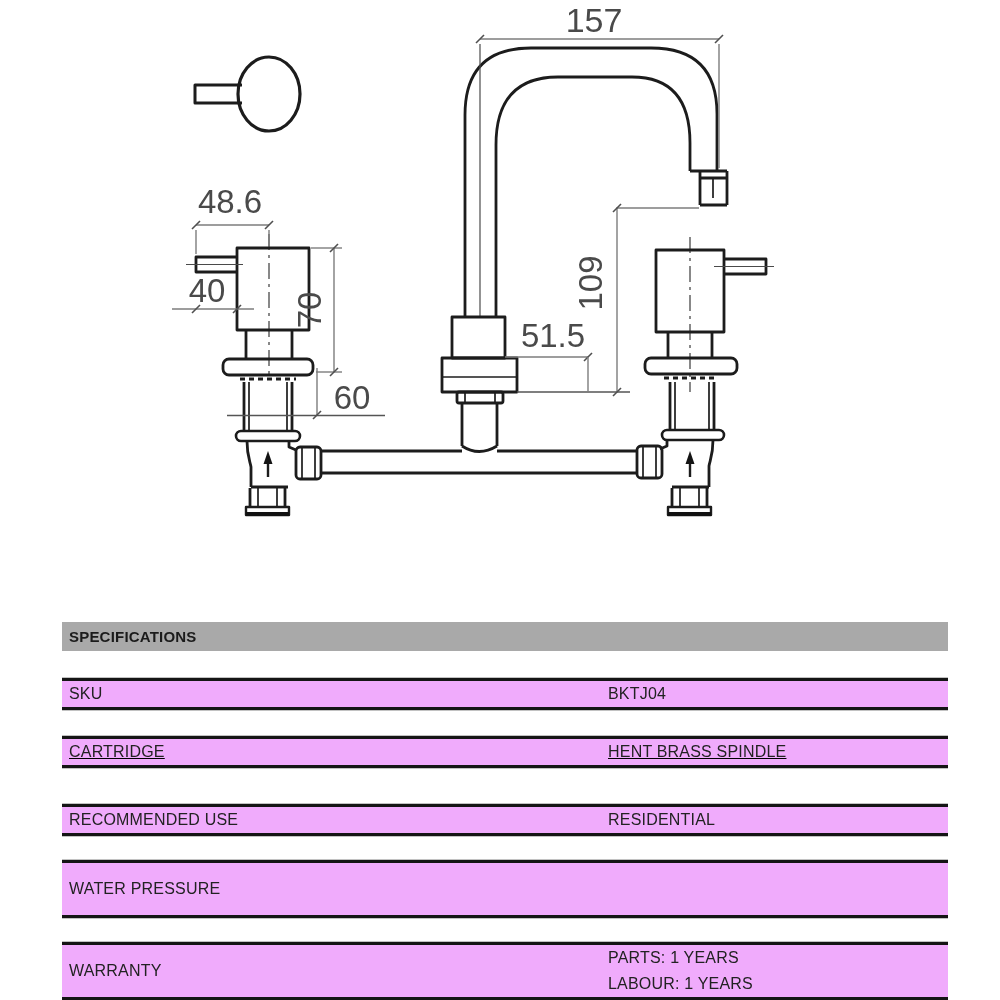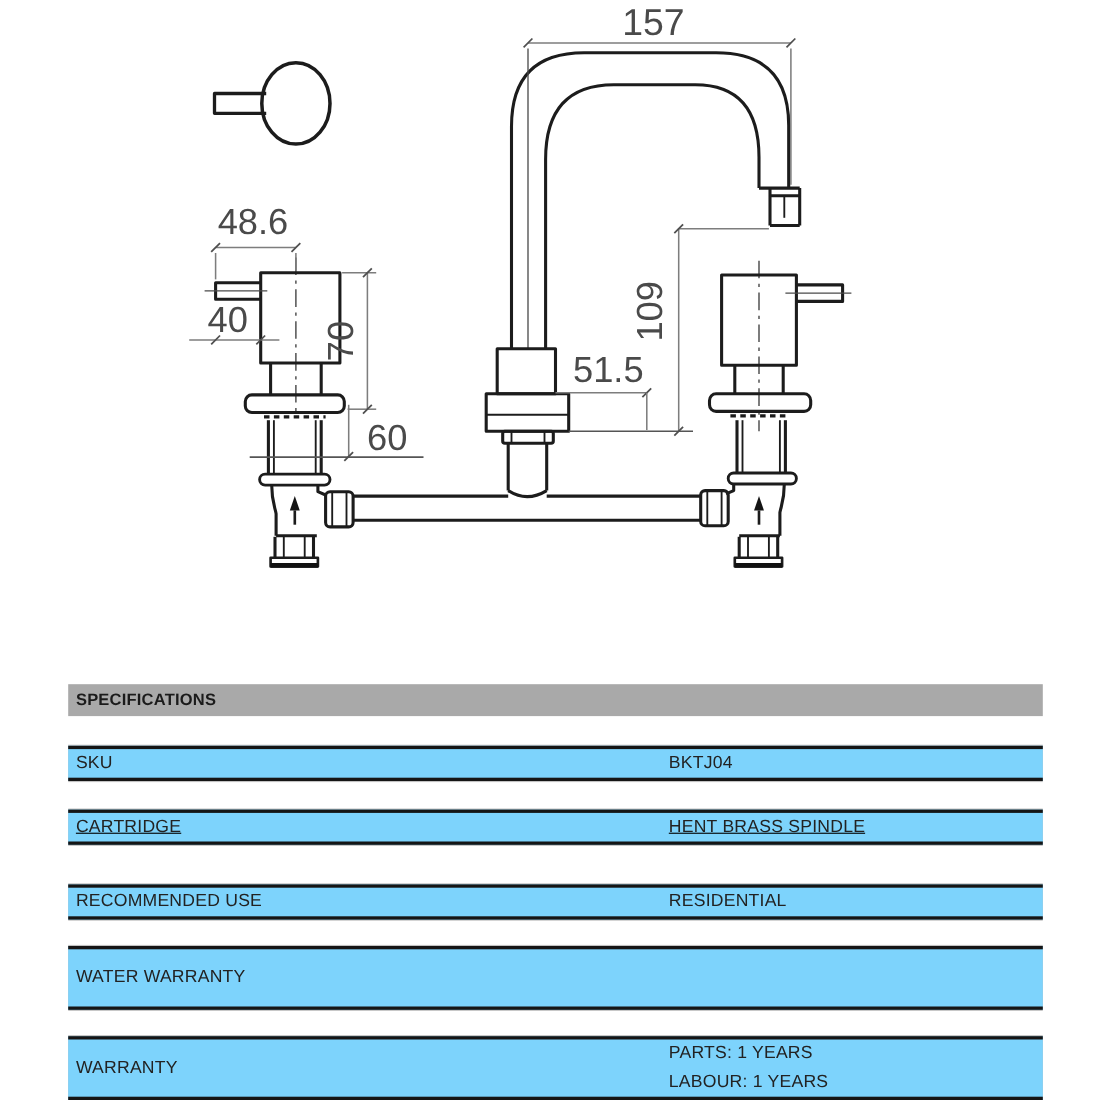--- a/index.html
+++ b/index.html
@@ -16,21 +16,21 @@
   .dim{stroke:#7d7d7d;stroke-width:1.4;fill:none;}
   .dimdark{stroke:#555;stroke-width:1.5;fill:none;}
   .tick{stroke:#4f4f4f;stroke-width:1.6;fill:none;}
   .dimtext{fill:#4a4a4a;font-size:33px;font-family:"Liberation Sans",sans-serif;}
   .arrowfill{fill:#141414;stroke:none;}
 
   
   #spec-table{position:absolute;left:62px;top:622px;width:886px;}
   .spec-header{height:29px;background:#a9a9a9;box-sizing:border-box;
     font-weight:bold;font-size:15px;color:#1b1b1b;line-height:29px;padding-left:7px;letter-spacing:.2px;}
-  .spec-row{background:#7dd3fc;border-top:3px solid #151515;border-bottom:3px solid #151515;
+  .spec-row{background:#f0abfc;border-top:3px solid #151515;border-bottom:3px solid #151515;
     box-sizing:border-box;display:flex;box-shadow:0 -1px 0 #c2c2c2,0 1px 0 #c2c2c2;}
   .spec-row.single{height:32px;}
   .spec-row.double{height:58px;}
   .row-sku{margin-top:27px;}
   .row-cartridge{margin-top:26px;text-decoration:underline;}
   .row-use{margin-top:36px;}
   .row-pressure{margin-top:24px;}
   .row-warranty{margin-top:24px;}
   .spec-label{width:539px;padding-left:7px;display:flex;align-items:center;
     font-size:16px;color:#222;letter-spacing:.2px;}
@@ -205,21 +205,21 @@
   </div>
 
   <div class="spec-row single row-use">
     <div class="spec-label">RECOMMENDED USE</div>
     <div class="spec-values">
         <div>RESIDENTIAL</div>
       </div>
   </div>
 
   <div class="spec-row double row-pressure">
-    <div class="spec-label">WATER WARRANTY</div>
+    <div class="spec-label">WATER PRESSURE</div>
   </div>
 
   <div class="spec-row double row-warranty">
     <div class="spec-label">WARRANTY</div>
     <div class="spec-values">
       <div>PARTS: 1 YEARS</div>
       <div>LABOUR: 1 YEARS</div>
     </div>
   </div>
 </div>

